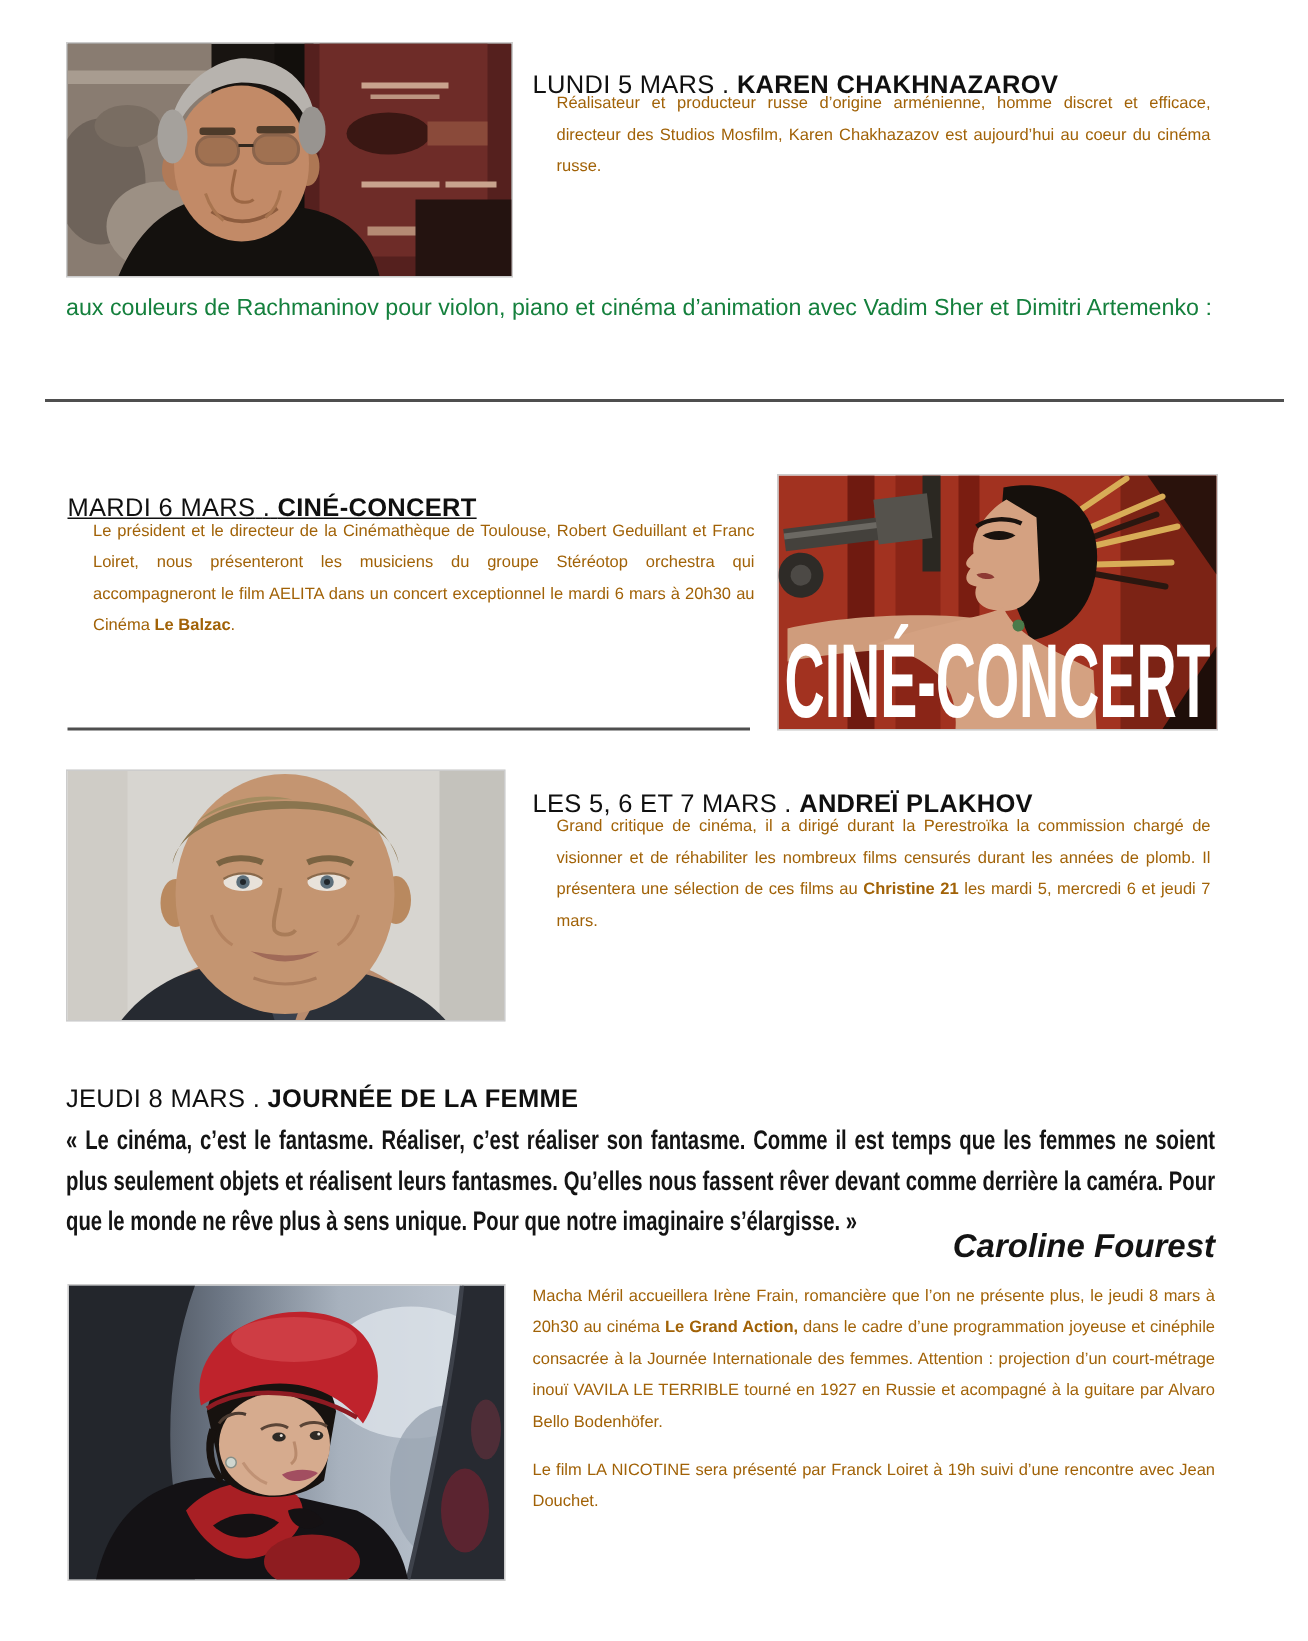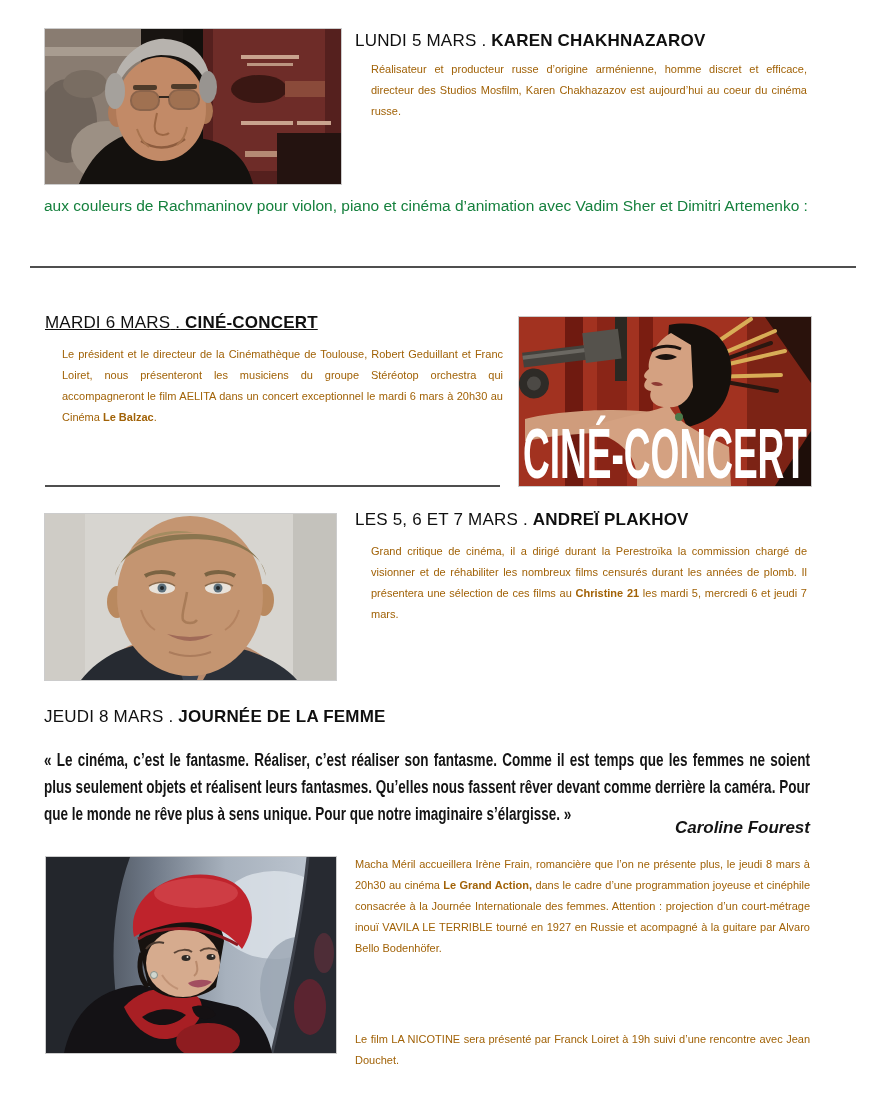--- a/index.html
+++ b/index.html
@@ -2,33 +2,33 @@
 <html><head>
 <meta charset="utf-8">
 <style>
   html,body{margin:0;padding:0;background:#ffffff;}
   .page{
     position:relative;width:872px;height:1094px;background:#ffffff;
     font-family:"Liberation Sans","DejaVu Sans",sans-serif;color:#262626;
     overflow:hidden;
   }
   .abs{position:absolute;}
-  .hdr{font-size:17px;color:#101010;white-space:nowrap;letter-spacing:.2px;}
+  .hdr{font-size:17px;color:#101010;white-space:nowrap;letter-spacing:.2px;margin-top:16px;}
   .hdr .bold{font-weight:700;}
   .body{font-size:11px;line-height:21px;text-align:justify;color:#a16207;}
   .bold{font-weight:700;}
   .nowrap{white-space:nowrap;font-size:15.5px;line-height:21px;color:#15803d;}
   .rule{height:2px;background:#4f4f4f;}
   .photo{border:1px solid #cccccc;background:#eee;}
   .photo svg{display:block;}
   .quote{
     font-size:18px;font-weight:700;line-height:27px;text-align:justify;color:#141414;
     transform:scaleX(0.751);transform-origin:left top;letter-spacing:0px;
   }
-  .attr{font-size:17px;font-weight:700;font-style:italic;text-align:right;color:#141414;}
+  .attr{font-size:22px;font-weight:700;font-style:italic;text-align:right;color:#141414;}
 </style>
 </head>
 <body>
 
 <div class="page">
 
   <div class="abs photo" style="left:44px;top:28px;width:296px;height:155px;">
     <svg width="296" height="155" viewBox="0 0 296 155">
       <rect width="296" height="155" fill="#181411"></rect>
       <rect x="0" y="0" width="96" height="155" fill="#897c71"></rect>
@@ -200,15 +200,15 @@
       <path d="M150,104 C152,112 152,116 148,119" fill="none" stroke="#b98a6c" stroke-width="2"></path>
       <path d="M142,126 C150,122 160,122 166,125 C158,132 146,132 142,126 Z" fill="#a24e60"></path>
       <path d="M116,118 Q122,128 132,132" fill="none" stroke="#c09275" stroke-width="2"></path>
       <circle cx="108" cy="118" r="3.5" fill="#cfd6cf" stroke="#889088" stroke-width="1"></circle>
       <path d="M96,96 C92,108 94,122 102,130" fill="none" stroke="#17120f" stroke-width="5"></path>
     </svg>
   </div>
 
   <div class="abs body" style="left:355px;top:854px;width:455px;"><span>Macha Méril accueillera Irène Frain, romancière que l’on ne présente plus, le jeudi 8 mars à 20h30 au cinéma </span><span class="bold">Le Grand Action,</span><span> dans le cadre d’une programmation joyeuse et cinéphile consacrée à la Journée Internationale des femmes. Attention : projection d’un court-métrage inouï VAVILA LE TERRIBLE tourné en 1927 en Russie et acompagné à la guitare par Alvaro Bello Bodenhöfer.</span></div>
 
-  <div class="abs body" style="left:355px;top:1029px;width:455px;">Le film LA NICOTINE sera présenté par Franck Loiret à 19h suivi d’une rencontre avec Jean Douchet.</div>
+  <div class="abs body" style="left:355px;top:970px;width:455px;">Le film LA NICOTINE sera présenté par Franck Loiret à 19h suivi d’une rencontre avec Jean Douchet.</div>
 
 </div>
 
 </body></html>

